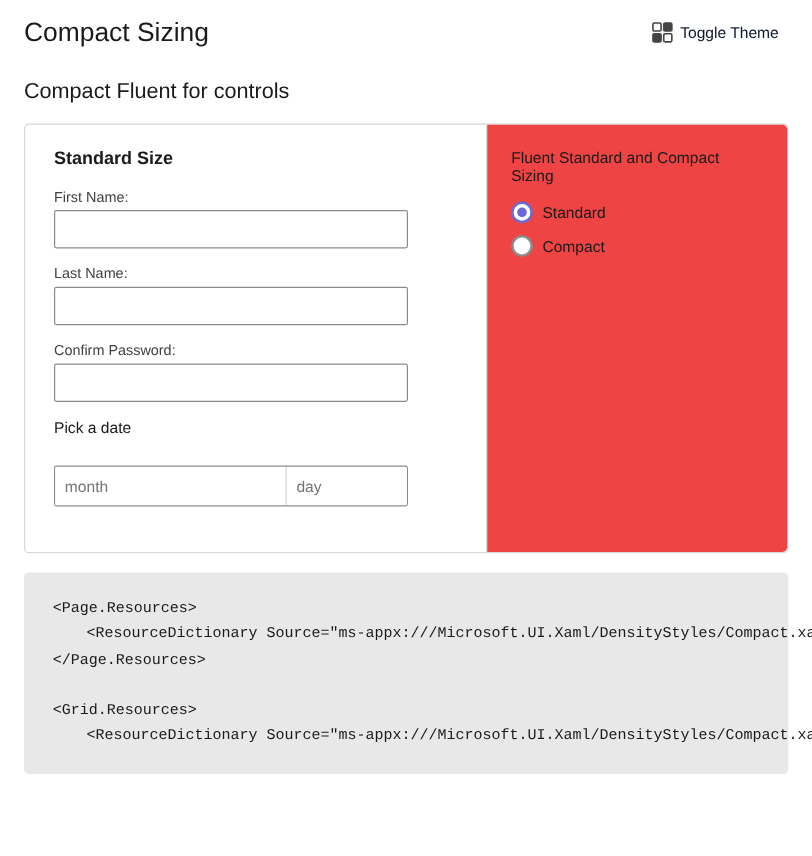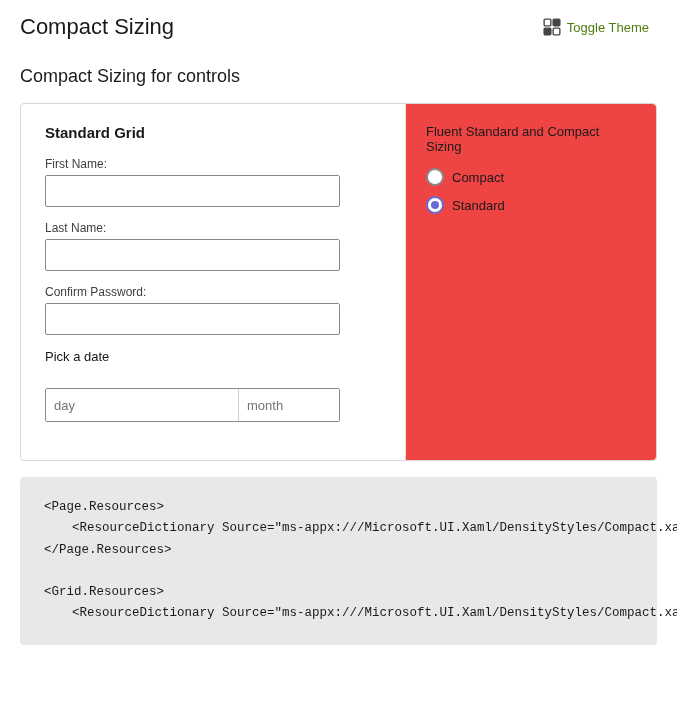--- a/index.html
+++ b/index.html
@@ -24,21 +24,21 @@
       color: #1a1a1a;
     }
     .toggle-theme-btn {
       display: flex;
       align-items: center;
       gap: 6px;
       background: none;
       border: none;
       cursor: pointer;
       font-size: 13px;
-      color: #4d7c0f;
+      color: #0f172a;
       padding: 4px 8px;
     }
     .toggle-icon {
       width: 18px;
       height: 18px;
     }
     .content-area {
       padding: 16px 20px;
     }
     .section-title {
@@ -191,63 +191,63 @@
       <rect x="1" y="1" width="6" height="6" rx="1" stroke="#444" stroke-width="1.2" fill="none"></rect>
       <rect x="9" y="1" width="6" height="6" rx="1" stroke="#444" stroke-width="1.2" fill="#444"></rect>
       <rect x="1" y="9" width="6" height="6" rx="1" stroke="#444" stroke-width="1.2" fill="#444"></rect>
       <rect x="9" y="9" width="6" height="6" rx="1" stroke="#444" stroke-width="1.2" fill="none"></rect>
     </svg>
     <span>Toggle Theme</span>
   </button>
 </div>
 
 <div class="content-area">
-  <h2 class="section-title">Compact Sizing for controls</h2>
+  <h2 class="section-title">Compact Fluent for controls</h2>
 
   <div class="main-panel">
 
     <div class="form-panel">
-      <div class="form-panel-title">Standard Grid</div>
+      <div class="form-panel-title">Standard Size</div>
 
       <div class="field-group">
         <label class="field-label">First Name:</label>
         <input class="text-input" type="text" style="">
       </div>
 
       <div class="field-group">
         <label class="field-label">Last Name:</label>
         <input class="text-input" type="text" style="">
       </div>
 
 
       <div class="field-group">
         <label class="field-label">Confirm Password:</label>
         <input class="text-input" type="password" style="">
       </div>
 
       <div class="field-group">
         <span class="pick-date-label">Pick a date</span>
         <div class="date-picker">
+          <input class="date-part" type="text" placeholder="month" style="">
           <input class="date-part" type="text" placeholder="day" style="">
-          <input class="date-part" type="text" placeholder="month" style="">
 
         </div>
       </div>
     </div>
 
     <div class="options-panel">
       <div class="options-title">Fluent Standard and Compact Sizing</div>
+
+      <label class="radio-option">
+        <input class="radio-input" type="radio" name="sizing" checked="" style="">
+        <span class="radio-label">Standard</span>
+      </label>
 
       <label class="radio-option">
         <input class="radio-input" type="radio" name="sizing" style="">
         <span class="radio-label">Compact</span>
       </label>
-
-      <label class="radio-option">
-        <input class="radio-input" type="radio" name="sizing" checked="" style="">
-        <span class="radio-label">Standard</span>
-      </label>
     </div>
   </div>
 
   <div class="code-panel"><span class="code-line">&lt;Page.Resources&gt;</span><span class="code-line code-indent">&lt;ResourceDictionary Source="ms-appx:///Microsoft.UI.Xaml/DensityStyles/Compact.xaml" /&gt;</span><span class="code-line">&lt;/Page.Resources&gt;</span>
 <span class="code-line">&lt;Grid.Resources&gt;</span><span class="code-line code-indent">&lt;ResourceDictionary Source="ms-appx:///Microsoft.UI.Xaml/DensityStyles/Compact.xaml" /&gt;</span></div>
 </div>
 
 </body></html>

